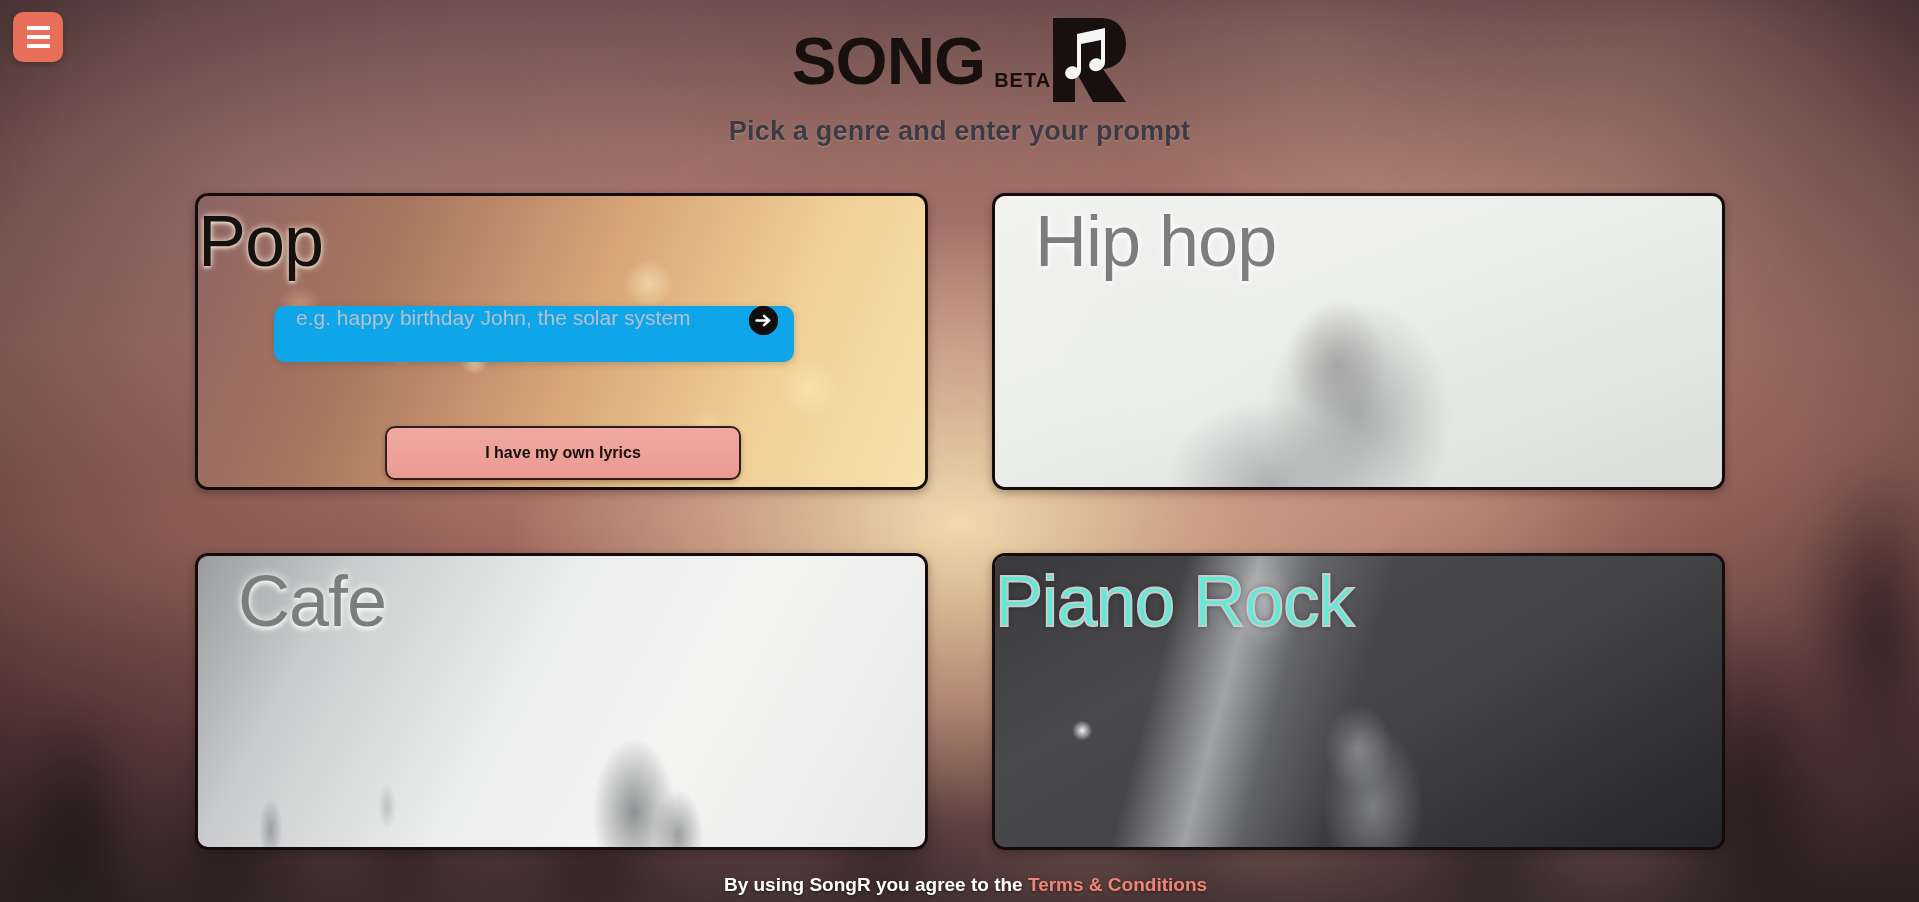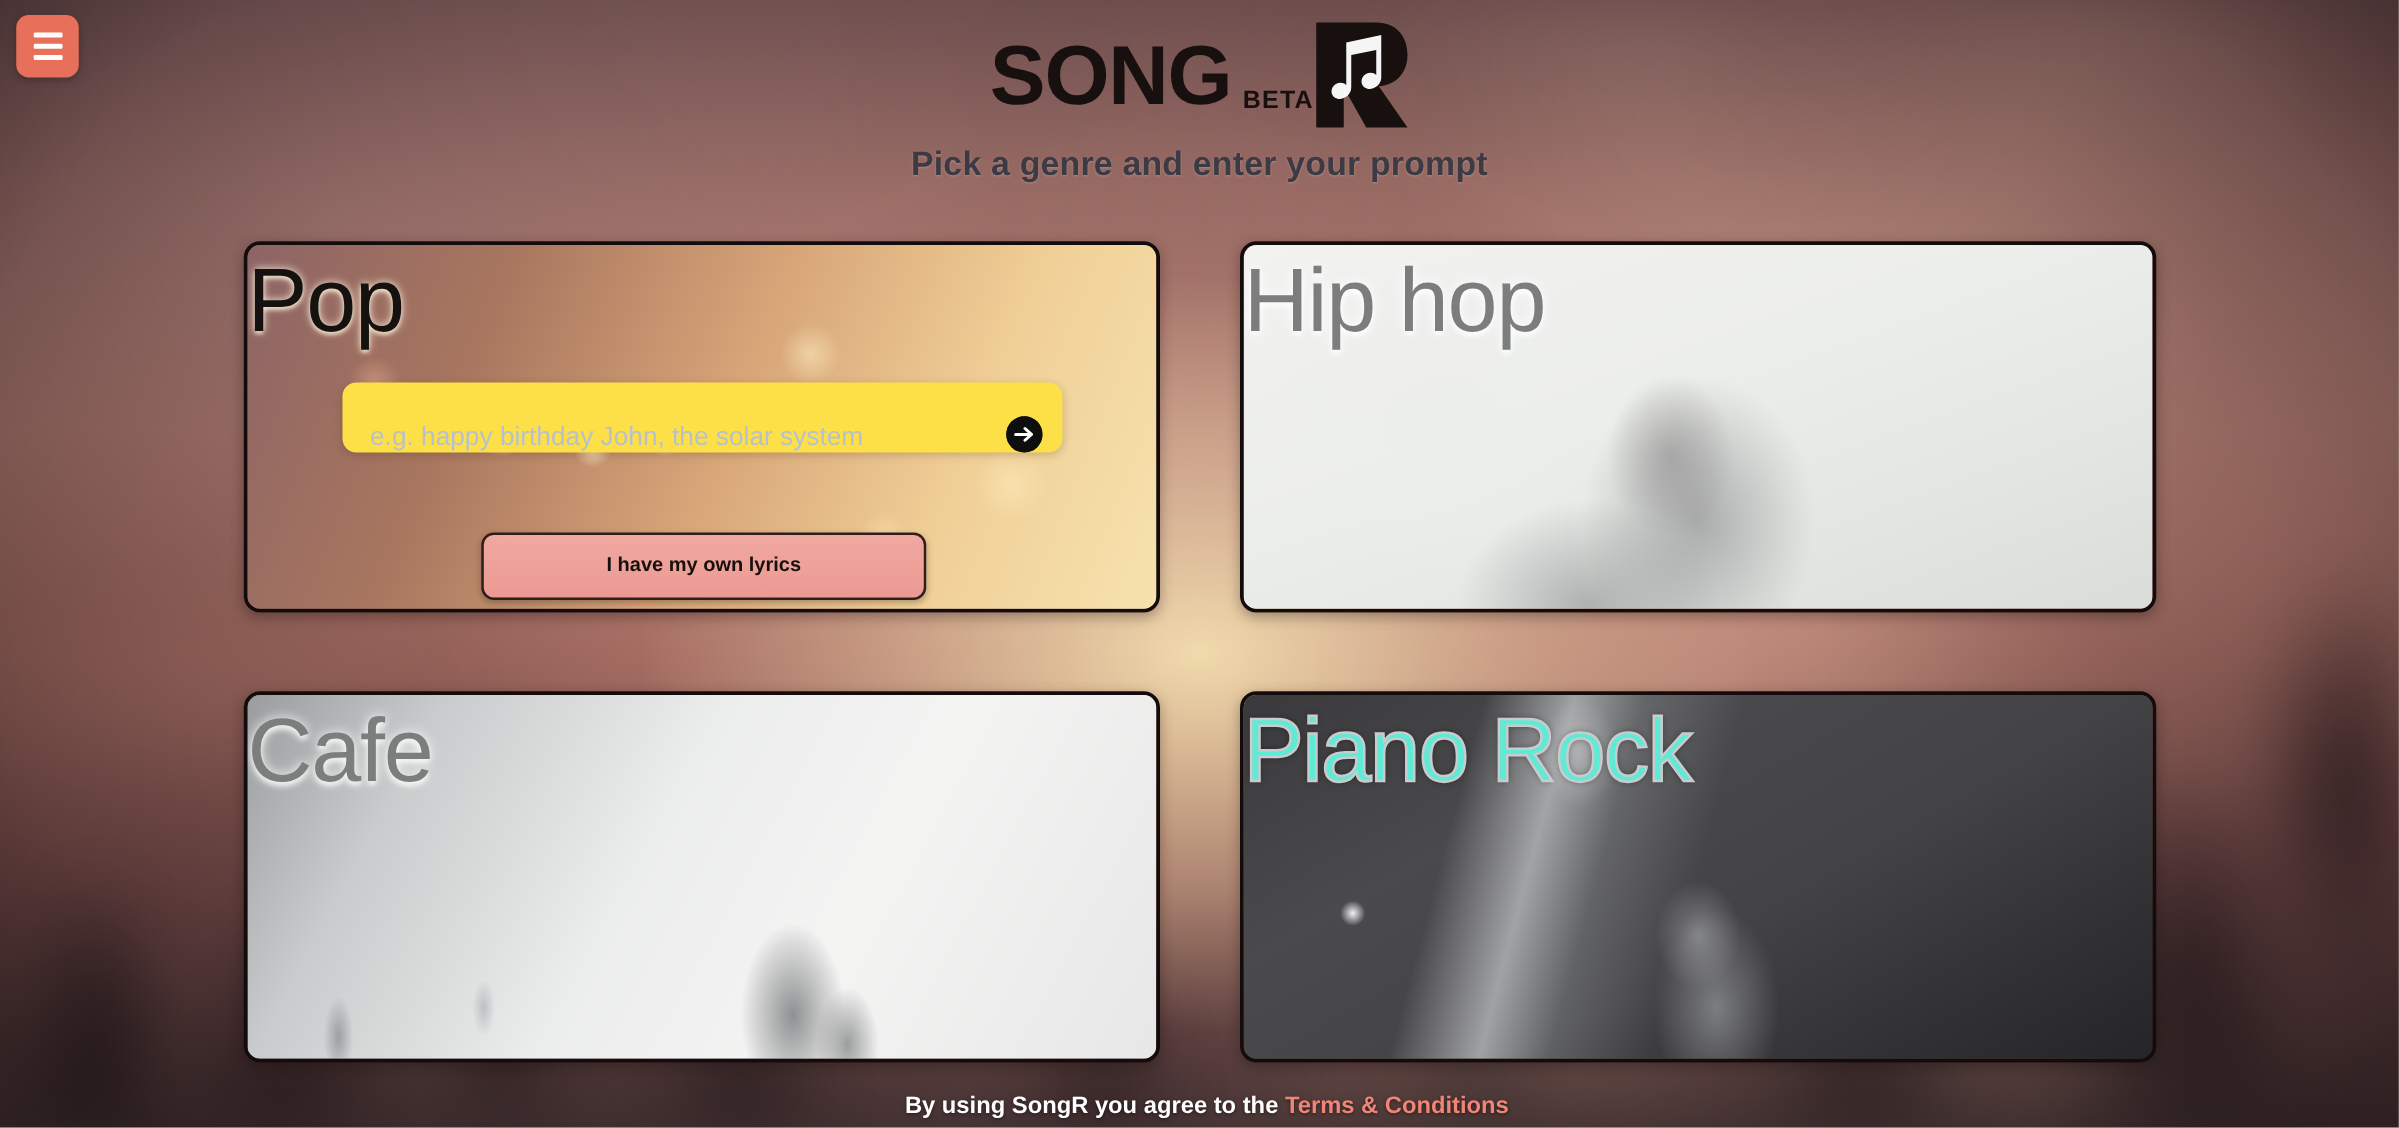--- a/index.html
+++ b/index.html
@@ -198,35 +198,36 @@
     pointer-events:none;
     white-space:nowrap;
   }
   .title-dark {
     color:#15110e;
     text-shadow:0 0 7px rgba(255,248,228,0.95), 0 2px 3px rgba(255,240,210,0.6);
   }
   .title-gray {
     color:#7c7e7e;
     text-shadow:0 0 9px rgba(255,255,255,0.95), 0 3px 4px rgba(255,255,255,0.7);
+    padding-left:40px;
   }
   .title-outline {
     color:#5eead4;
     -webkit-text-stroke:2px #c9cbcd;
     text-shadow:0 0 6px rgba(0,0,0,0.45);
   }
 
   
   .prompt-row {
     position:absolute;
     left:76px; top:110px;
-    width:576px; height:56px;
-    background:#fde047;
+    width:520px; height:56px;
+    background:#0ea5e9;
     border-radius:11px;
-    display:flex; align-items:flex-end;
+    display:flex; align-items:flex-start;
     padding:0 16px 0 22px;
     box-shadow:0 2px 7px rgba(60,30,20,0.22);
   }
   .prompt-input {
     flex:1;
     border:none; outline:none; background:transparent;
     font-family:"Liberation Sans", sans-serif;
     font-size:21px; color:#3c4450;
   }
   .prompt-input::placeholder { color:#b7c0cc; }

